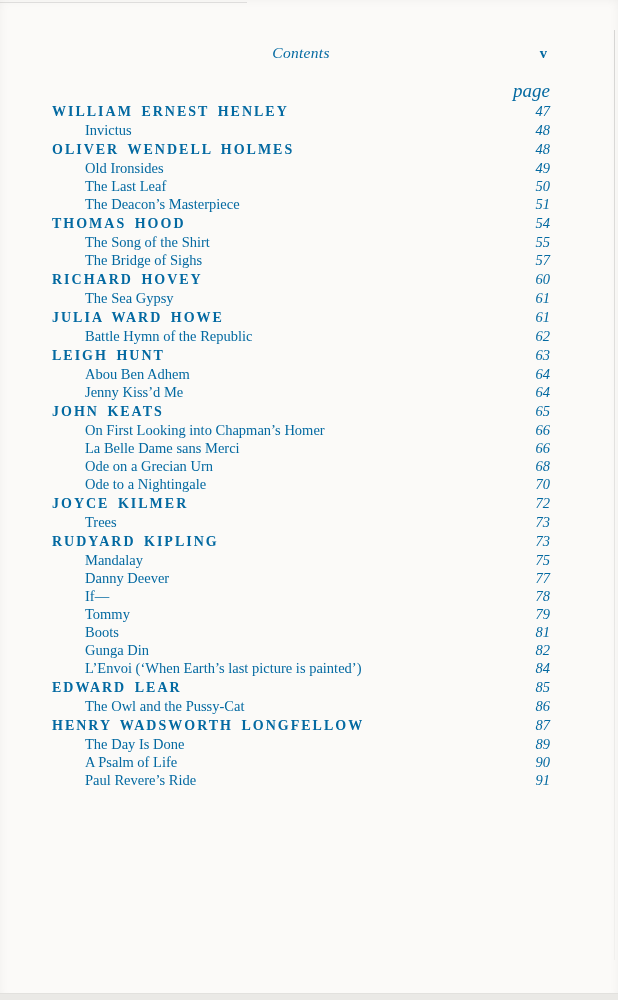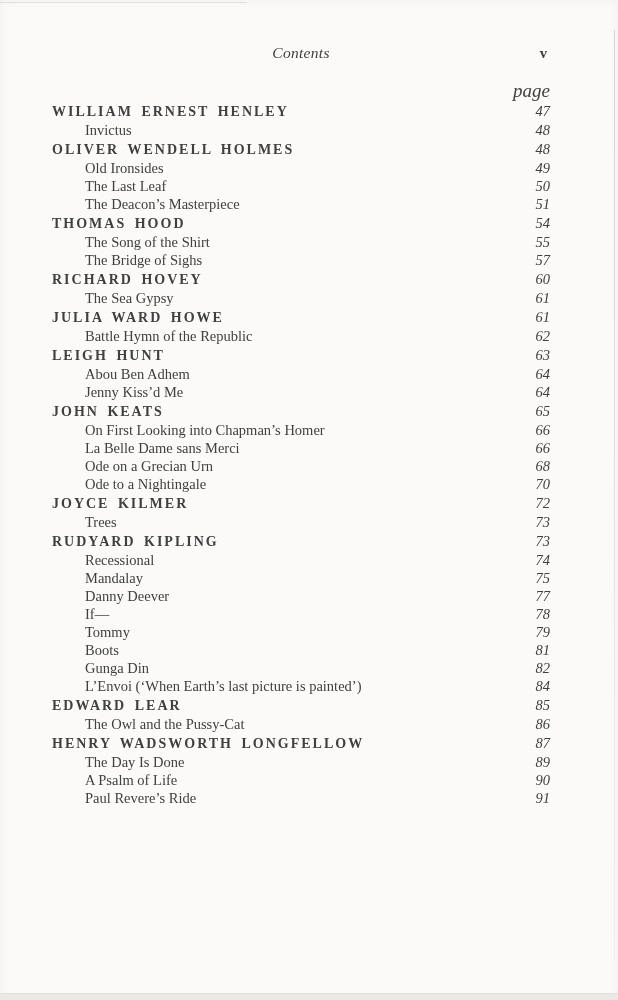--- a/index.html
+++ b/index.html
@@ -7,21 +7,21 @@
     padding: 0;
     background: #ffffff;
   }
   .page {
     position: relative;
     width: 618px;
     height: 1000px;
     background: #fbfaf8;
     overflow: hidden;
     font-family: "Liberation Serif", serif;
-    color: #404040;
+    color: #0369a1;
     box-shadow: inset 0 0 10px rgba(0,0,0,0.05);
   }
   
   .edge-bottom {
     position: absolute;
     left: 0; right: 0; bottom: 0;
     height: 6px;
     background: #eae9e6;
     border-top: 1px solid #e2e1de;
   }
@@ -259,24 +259,20 @@
   </div>
 </div>
   </div>
 
   <div class="section">
     <div class="row author-row">
       <span class="label">RUDYARD KIPLING</span>
       <span class="num">73</span>
     </div>
     <div>
-  <div class="row poem-row">
-    <span class="label">Recessional</span>
-    <span class="num">74</span>
-  </div>
 
   <div class="row poem-row">
     <span class="label">Mandalay</span>
     <span class="num">75</span>
   </div>
 
   <div class="row poem-row">
     <span class="label">Danny Deever</span>
     <span class="num">77</span>
   </div>

